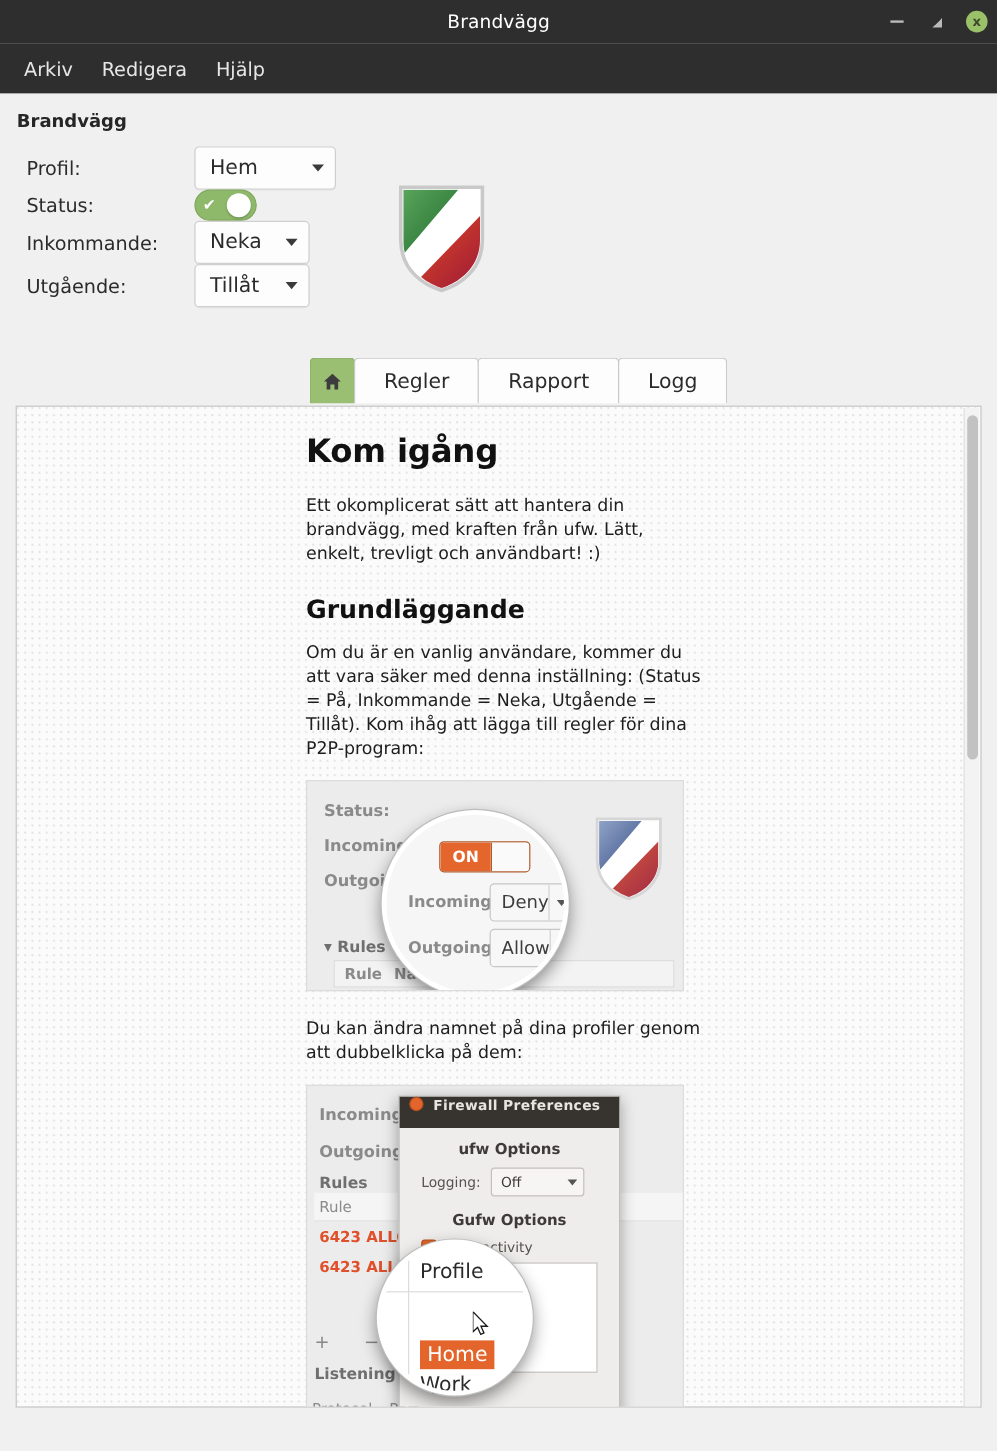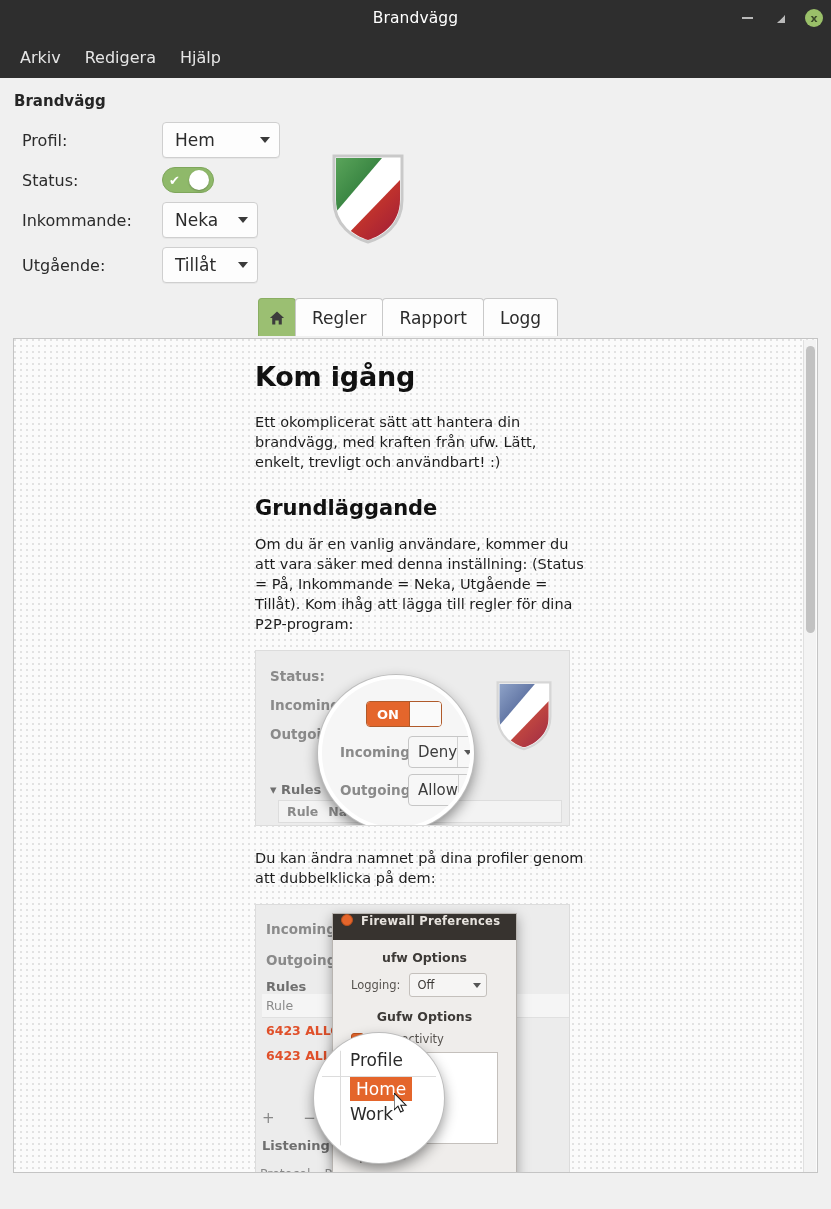--- a/index.html
+++ b/index.html
@@ -75,21 +75,20 @@
   .panel-title {
     font-size: 15px;
     font-weight: bold;
     color: #262626;
     margin-left: 14px;
     margin-bottom: 12px;
   }
   .settings-grid {
     display: grid;
     grid-template-columns: 140px auto;
-    row-gap: 9px;
     margin-left: 22px;
     align-items: center;
   }
   .setting-label {
     font-size: 16px;
     color: #2b2b2b;
   }
   .combo {
     display: inline-flex; align-items: center; justify-content: space-between;
     background: #fdfdfd;
@@ -139,21 +138,21 @@
   }
   .tab {
     background: #fdfdfd;
     border: 1px solid #c9c9c9;
     border-bottom: none;
     border-radius: 4px 4px 0 0;
     height: 38px;
     display: flex; align-items: center; justify-content: center;
     font-size: 17px;
     color: #2b2b2b;
-    padding: 0 16px;
+    padding: 0 24px;
     margin-right: -1px;
   }
   .tab.active {
     background: #9bbf72;
     border-color: #8aae63;
   }
   .tab.home { padding: 0 10px; width: 38px; }
   .home-icon { display: block; }
 
   
@@ -414,21 +413,21 @@
     padding: 10px 0 0 0;
     position: relative; height: 100%;
   }
   .lens2-item {
     font-size: 17px; color: #2a2a2a;
     padding: 3px 0 3px 32px;
   }
   .lens2-item.head { border-bottom: 1px solid #dcdcdc; padding-bottom: 6px; }
   .lens2-item.selected {
     background: #e4652b; color: #ffffff;
-    display: inline-block; margin-left: 32px; padding: 2px 6px;
+    display: inline-block; margin-left: 32px; padding: 2px 6px; margin-top: 40px;
   }
   .lens2-divider {
     position: absolute; left: 22px; top: 0; bottom: 0;
     width: 1px; background: #dcdcdc;
   }
   .cursor {
     position: absolute; left: 76px; top: 56px;
     width: 14px; height: 20px;
   }
 

